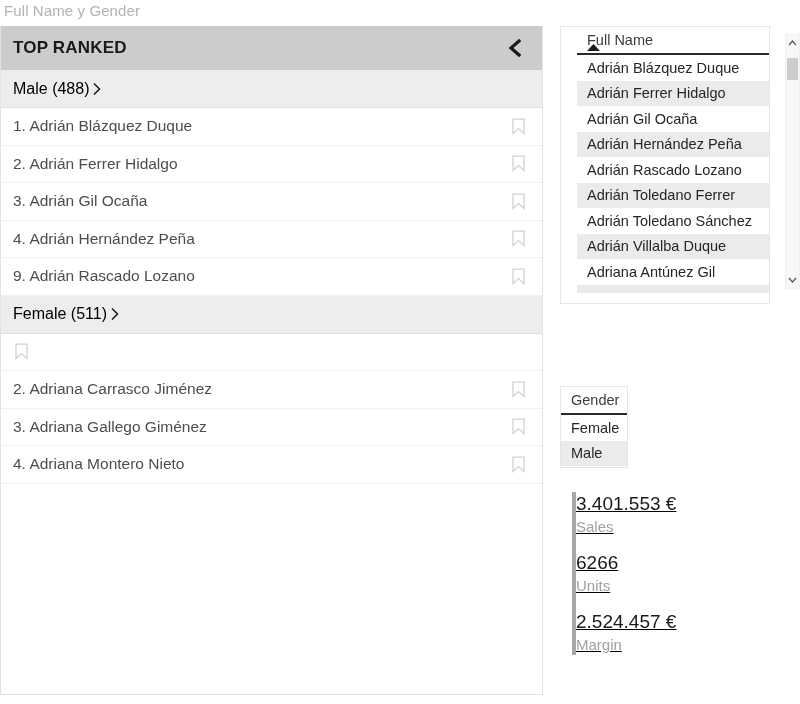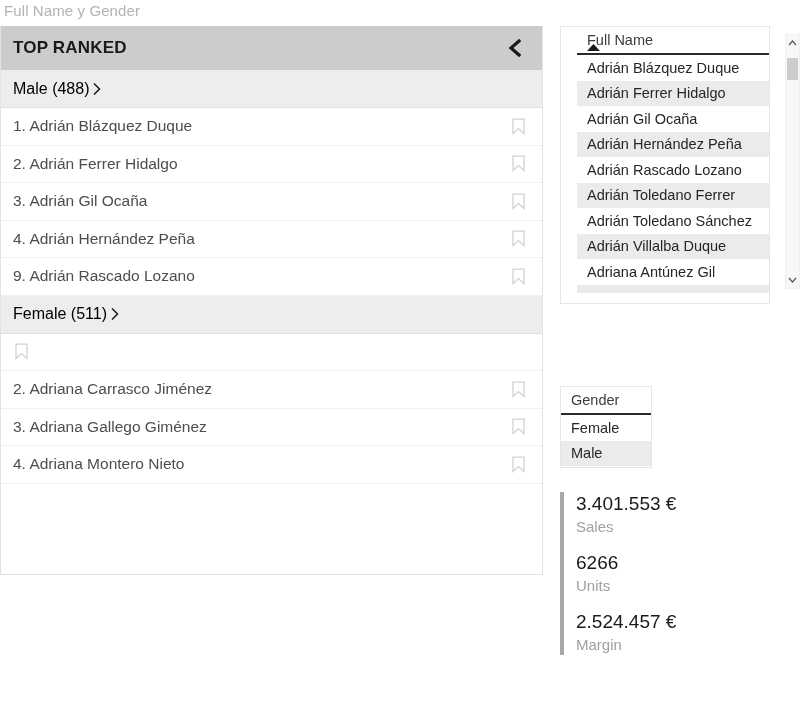--- a/index.html
+++ b/index.html
@@ -28,21 +28,21 @@
     letter-spacing: .1px;
     white-space: nowrap;
   }
 
   
   .ranked-panel {
     position: absolute;
     left: 0px;
     top: 26px;
     width: 543px;
-    height: 549px;
+    height: 669px;
     background: #ffffff;
     border: 1px solid #e3e3e3;
     border-top: none;
     box-sizing: border-box;
     overflow: hidden;
   }
 
   .ranked-header {
     position: relative;
     height: 44px;
@@ -166,21 +166,21 @@
 
   
   .fullname-box {
     width: 210px;
     height: 278px;
     overflow: hidden;
     padding-left: 16px;
   }
   
   .gender-box {
-    width: 92px;
+    width: 68px;
     margin-top: 82px;
     height: 82px;
     overflow: hidden;
   }
 
   
   .scrollbar {
     position: absolute;
     left: 225px;
     top: 8px;
@@ -204,24 +204,24 @@
     left: 1px;
     width: 11px;
     height: 22px;
     background: #cdcdcd;
     cursor: pointer;
   }
 
   
   .kpi-block {
     position: absolute;
-    left: 0;
+    left: 12px;
     top: 466px;
     display: flex;
-    gap: 12px;
+    text-decoration: underline;
   }
   .kpi-bar {
     width: 4px;
     background: #a8a8a8;
     border-radius: 0;
   }
   .kpi-items { display: flex; flex-direction: column; }
   .kpi-item { margin-bottom: 14px; }
   .kpi-item:last-child { margin-bottom: 0; }
   .kpi-value {

